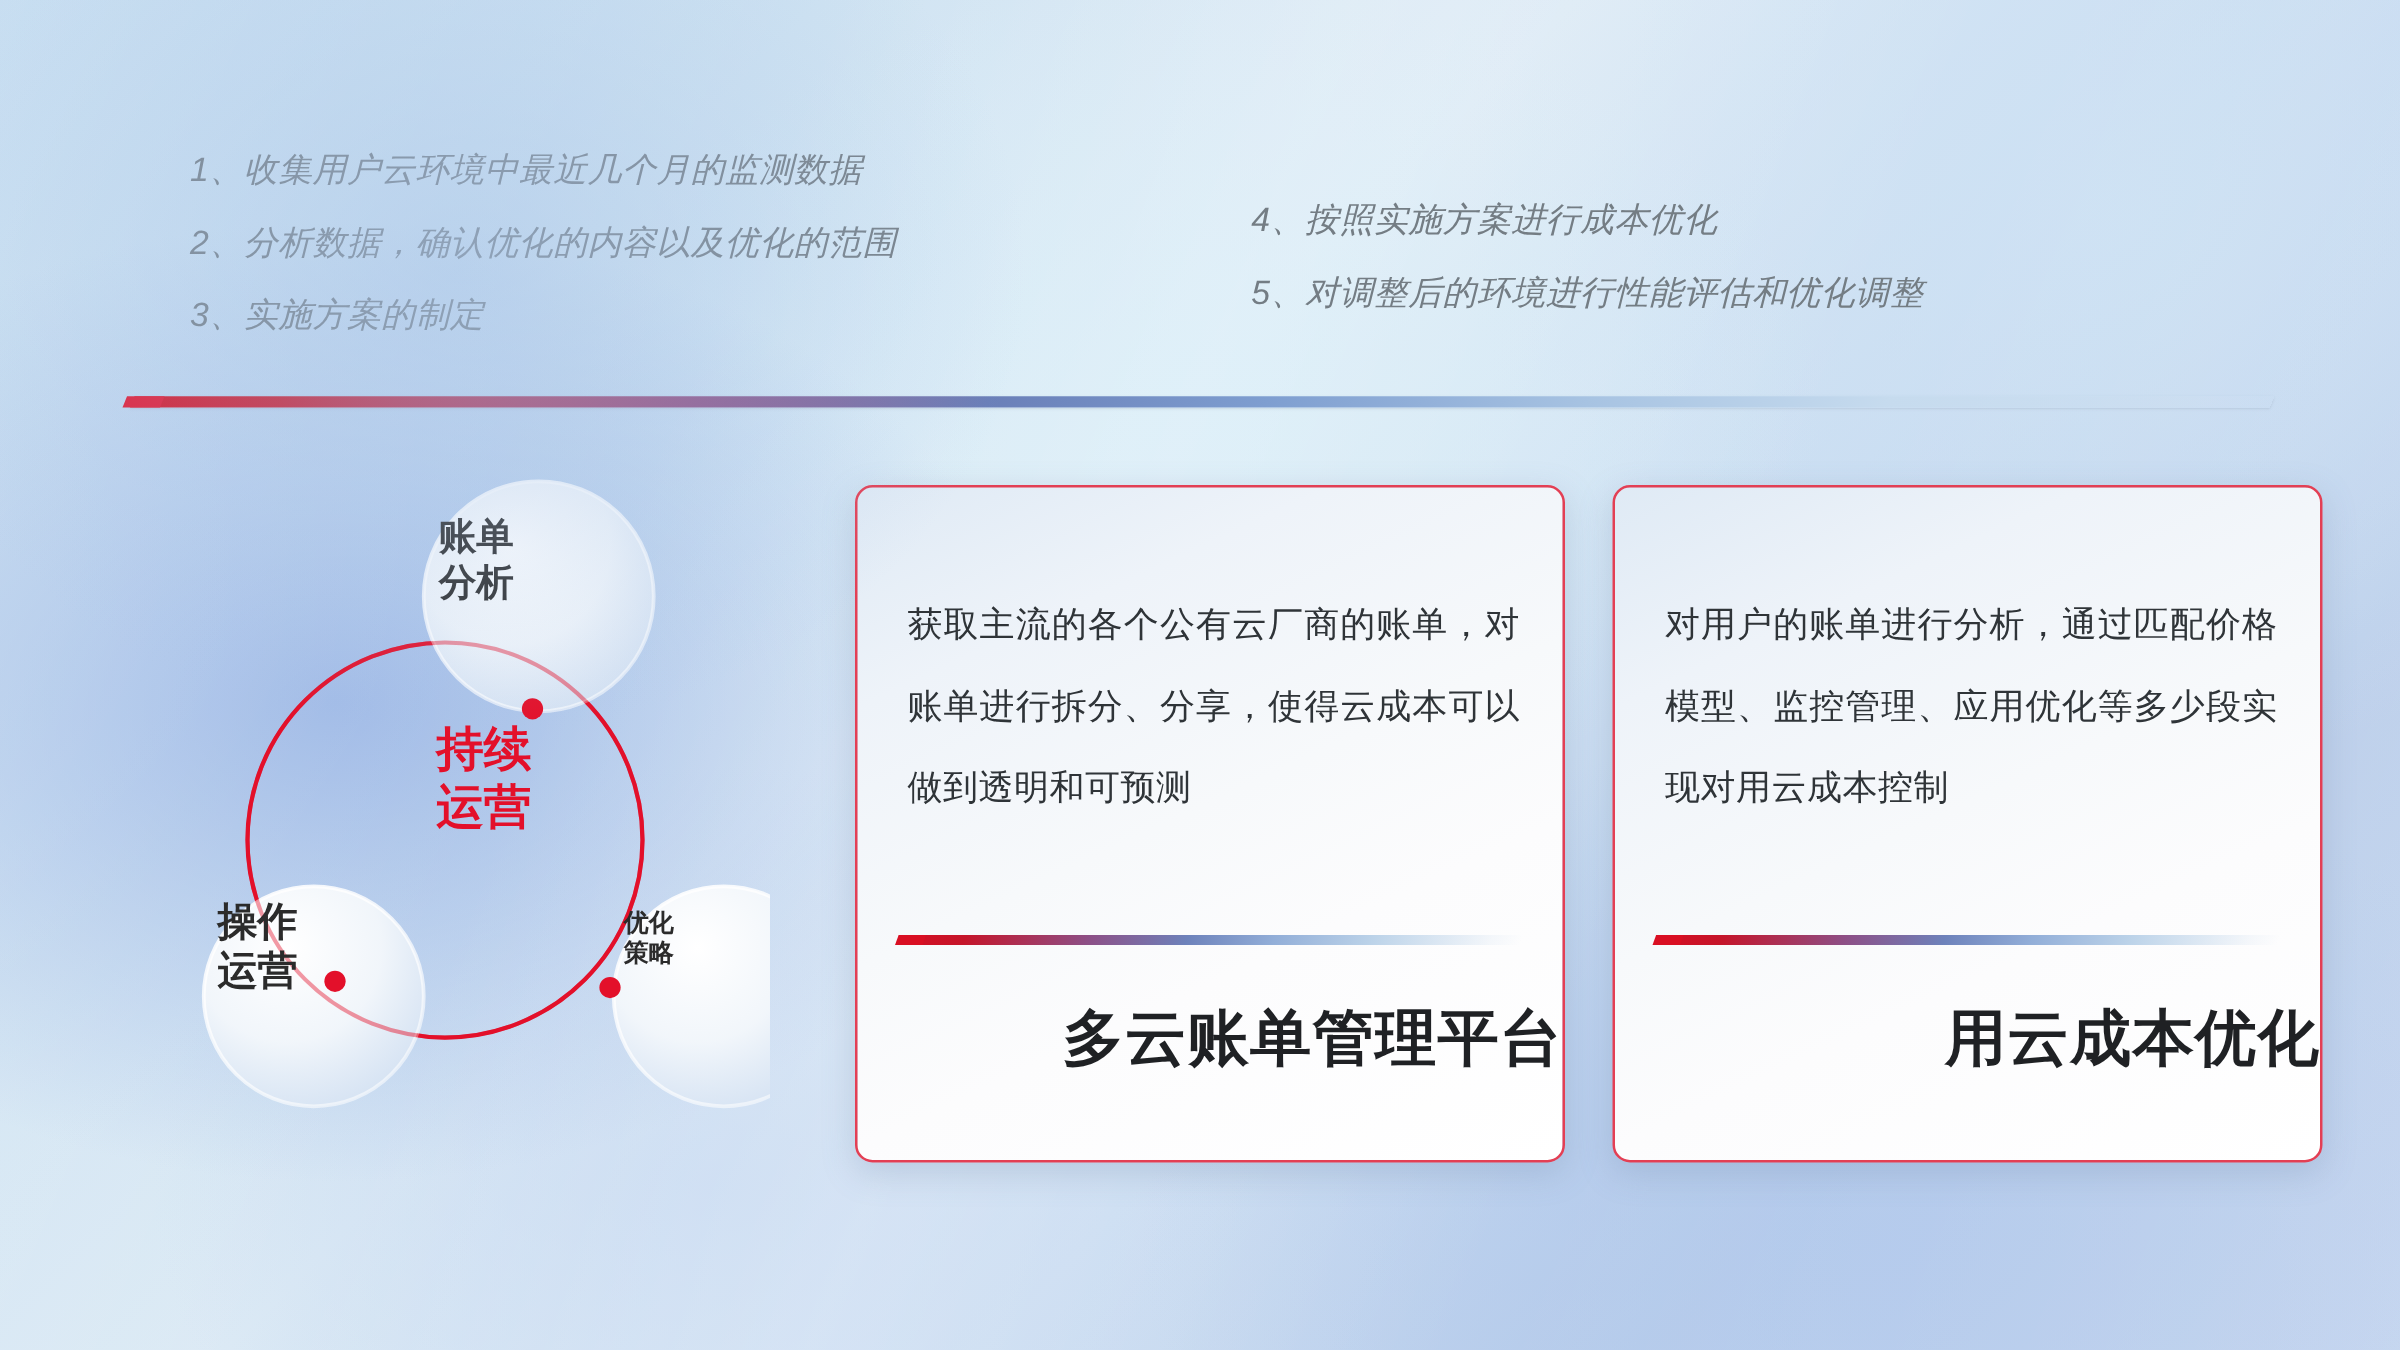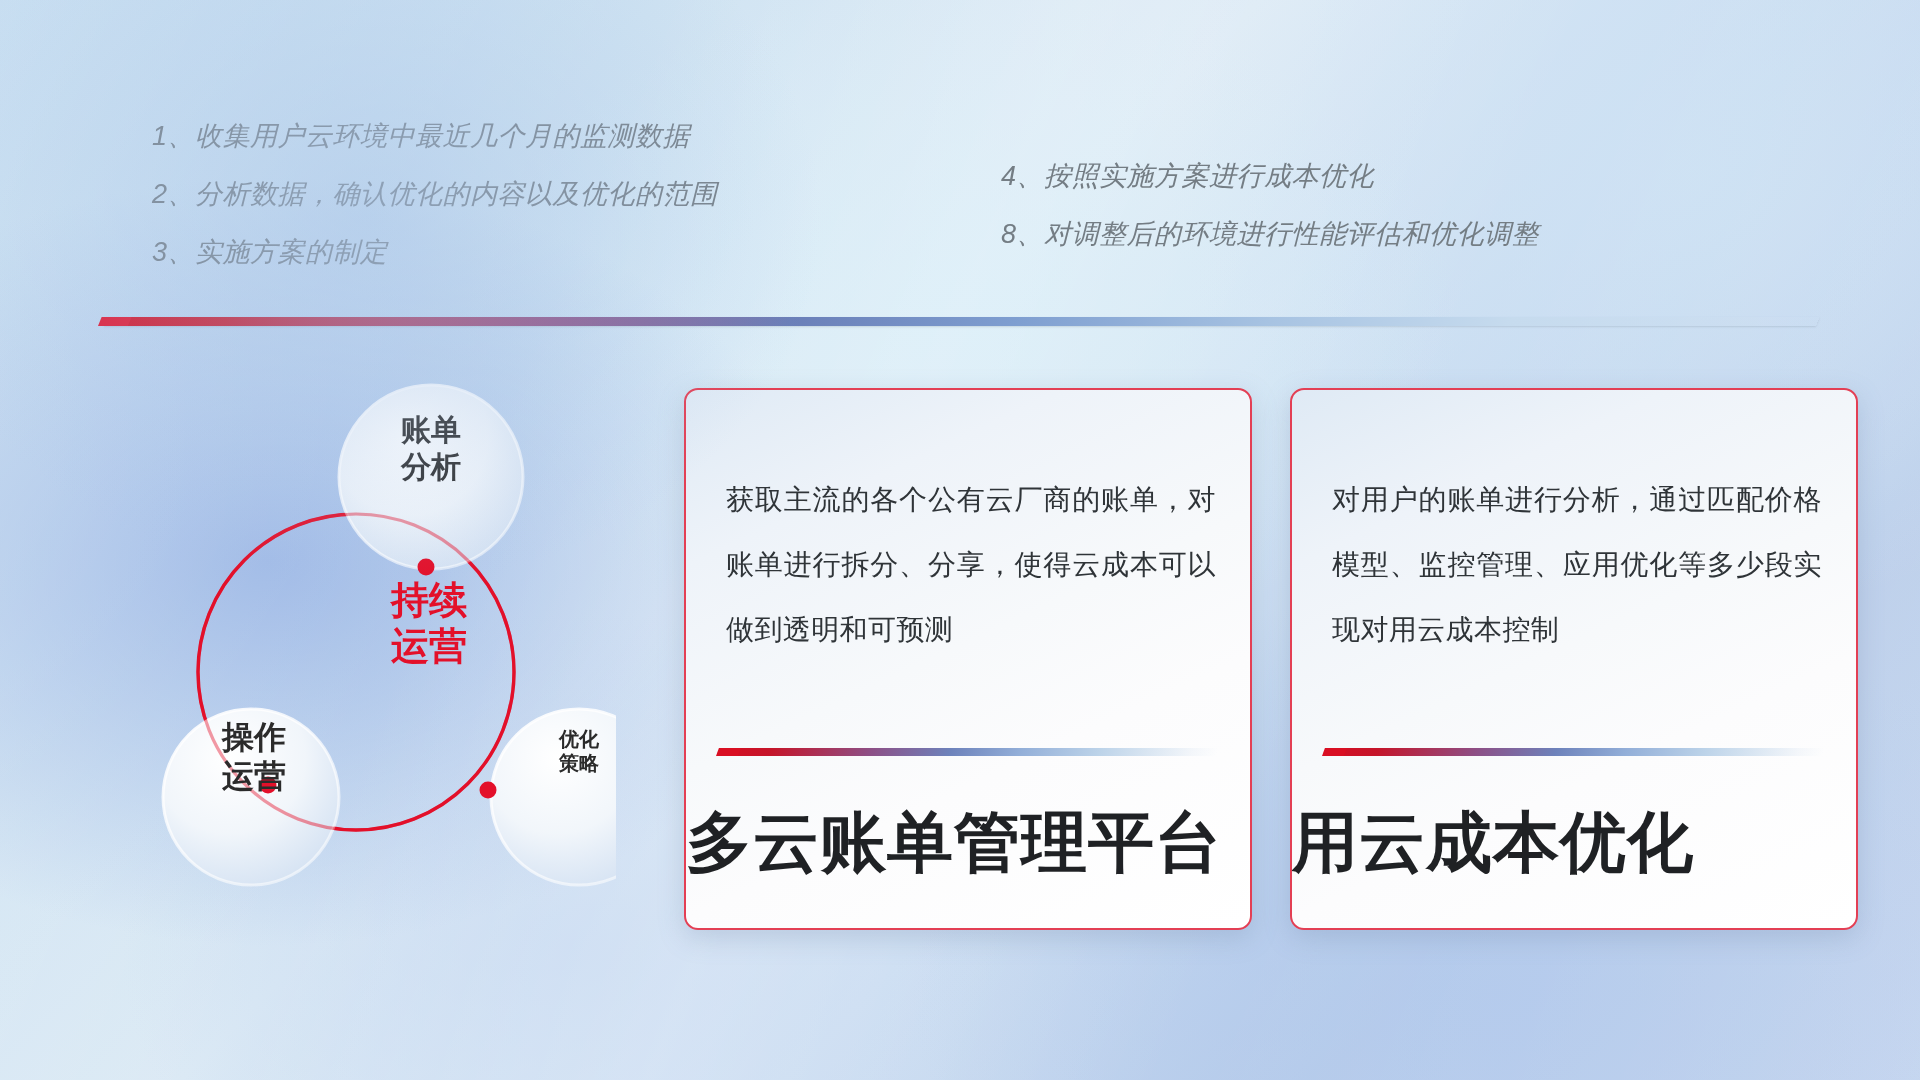--- a/index.html
+++ b/index.html
@@ -78,21 +78,20 @@
     position: absolute;
     left: 96px;
     top: 352px;
     width: 520px;
     height: 600px;
   }
   #venn svg { position: absolute; left: 0; top: 0; }
 
   .venn-label {
     position: absolute;
-    text-align: center;
     font-weight: bold;
     color: #2b2b2b;
     line-height: 1.22;
     white-space: pre-line;
   }
   #label-top    { left: 255px; top: 60px;  width: 160px; font-size: 30px; }
   #label-left   { left: 78px;  top: 366px; width: 160px; font-size: 32px; }
   #label-right  { left: 403px; top: 375px; width: 160px; font-size: 20px; }
   #label-center { left: 253px; top: 225px; width: 160px; font-size: 38px; color: #e3102a; }
 
@@ -134,41 +133,41 @@
     transform-origin: left bottom;
   }
   .card-rule-cap {
     position: absolute; left: -4px; top: 0; width: 22px; height: 8px; background: #d90f23;
   }
 
   .card-title {
     position: absolute;
     left: 0; right: 0;
     top: 408px;
-    text-align: left;
-    font-size: 66px;
+    text-align: right;
+    font-size: 49px;
     font-weight: bold;
     color: #1f2124;
     letter-spacing: 1px;
   }
 </style>
 </head>
 <body>
 
 <div id="slide">
 
   <div class="bullets" id="bullets-left">
     <div class="line">1、收集用户云环境中最近几个月的监测数据</div>
     <div class="line">2、分析数据，确认优化的内容以及优化的范围</div>
     <div class="line">3、实施方案的制定</div>
   </div>
 
   <div class="bullets" id="bullets-right">
     <div class="line">4、按照实施方案进行成本优化</div>
-    <div class="line">8、对调整后的环境进行性能评估和优化调整</div>
+    <div class="line">5、对调整后的环境进行性能评估和优化调整</div>
   </div>
 
   <div id="divider">
     <span class="divider-cap"></span>
   </div>
 
   <div id="venn">
     <svg width="520" height="600" viewBox="0 0 520 600" xmlns="http://www.w3.org/2000/svg">
       <defs>
         <radialGradient id="bubbleGrad" cx="38%" cy="28%" r="78%">

